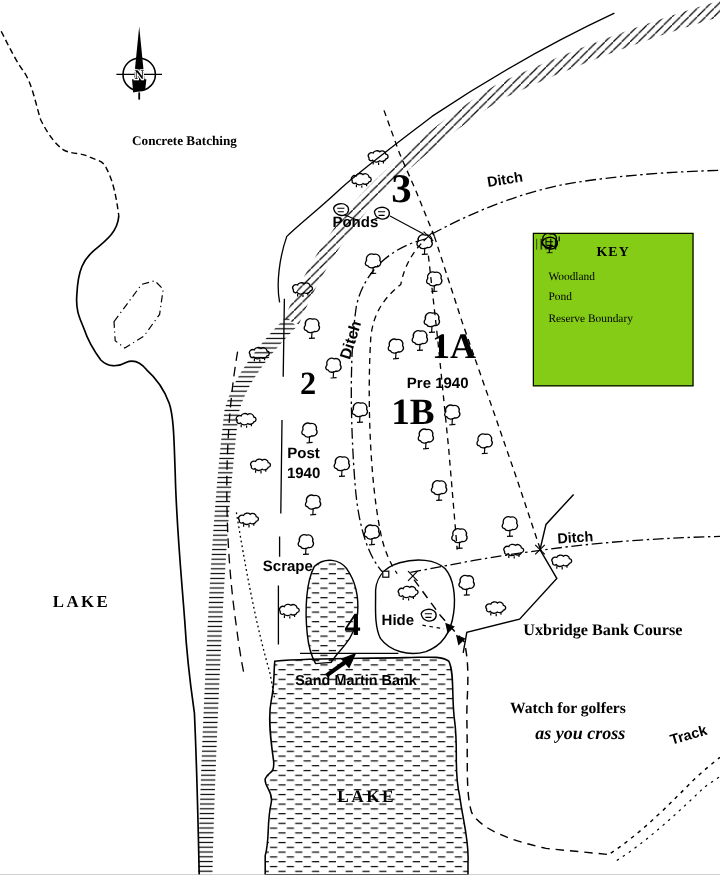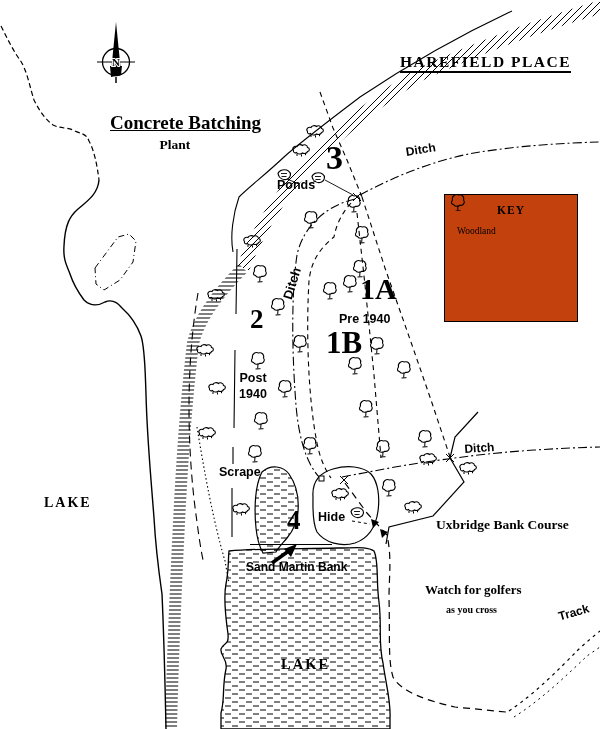--- a/index.html
+++ b/index.html
@@ -5,21 +5,21 @@
   html,body{margin:0;padding:0;background:#888;}
   #stage{position:relative;width:600px;height:729px;background:#ffffff;overflow:hidden;
          font-family:"Liberation Serif",serif;color:#000;}
   #stage svg{position:absolute;left:0;top:0;}
   .lbl{position:absolute;white-space:nowrap;line-height:1;color:#000;}
   .ser{font-family:"Liberation Serif",serif;font-weight:bold;}
   .san{font-family:"Liberation Sans",sans-serif;font-weight:bold;}
   .title{font-size:15.5px;letter-spacing:1.5px;border-bottom:2.5px solid #000;padding-bottom:1px;}
   .big{font-weight:bold;}
   .keybox{position:absolute;left:444px;top:194px;width:134px;height:128px;
-          border:1.6px solid #000;background:#c2410c;box-sizing:border-box;}
+          border:1.6px solid #000;background:#84cc16;box-sizing:border-box;}
   .keytitle{margin-top:9px;text-align:center;font-weight:bold;font-size:11.5px;letter-spacing:1px;
             font-family:"Liberation Serif",serif;}
   .keyrow{display:flex;align-items:center;height:16.5px;padding-left:12px;}
   .keyrow.last{height:19px;}
   .keyicon{width:26px;height:16px;flex:0 0 26px;margin-right:7px;}
   .keylbl{font-family:"Liberation Serif",serif;font-size:9.5px;}
   .rot{transform-origin:0 0;}
 </style>
 </head>
 <body>
@@ -168,31 +168,29 @@
     <g>
       <circle cx="116" cy="62" r="13.5" fill="none" stroke="#000" stroke-width="1.3"></circle>
       <path d="M97,62 H135" stroke="#000" stroke-width="1"></path>
       <polygon points="116,22 111.5,67 120.5,67" fill="#000"></polygon>
       <polygon points="110,66 122,66 121,75 111,77" fill="#000"></polygon>
       <path d="M116,77 L116,83" stroke="#000" stroke-width="1.5"></path>
       <text x="116" y="66" text-anchor="middle" font-family="Liberation Serif, serif" font-weight="bold" font-size="11" fill="#000" stroke="#fff" stroke-width="2" paint-order="stroke">N</text>
     </g>
   </svg>
 
-  <div class="lbl ser title" style="left:400px;top:54px;">HAREFIELD PLACE</div>
-
-  <div class="lbl ser" style="left:110px;top:113px;width:130px;text-align:right;font-size:19px;text-decoration:underline;">Concrete Batching</div>
-  <div class="lbl ser" style="left:110px;top:138px;width:130px;text-align:center;font-size:13.5px;">Plant</div>
+
+  <div class="lbl ser" style="left:110px;top:113px;width:130px;text-align:left;font-size:11px;">Concrete Batching</div>
 
   <div class="lbl ser" style="left:44px;top:496px;font-size:14px;letter-spacing:2px;">LAKE</div>
   <div class="lbl ser" style="left:281px;top:657px;font-size:14.5px;letter-spacing:2px;">LAKE</div>
 
   <div class="lbl ser" style="left:436px;top:518px;font-size:13.5px;">Uxbridge Bank Course</div>
   <div class="lbl ser" style="left:425px;top:583px;font-size:13px;">Watch for golfers</div>
-  <div class="lbl ser" style="left:446px;top:605px;font-size:10px;">as you cross</div>
+  <div class="lbl ser" style="left:446px;top:605px;font-size:15px;font-style:italic;">as you cross</div>
   <div class="lbl san rot" style="left:557px;top:611px;font-size:12px;transform:rotate(-16deg);">Track</div>
 
   <div class="lbl san" style="left:277px;top:179px;font-size:12.5px;">Ponds</div>
   <div class="lbl san rot" style="left:405px;top:146px;font-size:12px;transform:rotate(-9deg);">Ditch</div>
   <div class="lbl san rot" style="left:281px;top:297px;font-size:13px;transform:rotate(-73deg);">Ditch</div>
   <div class="lbl san rot" style="left:464px;top:443px;font-size:12px;transform:rotate(-4deg);">Ditch</div>
   <div class="lbl san" style="left:219px;top:466px;font-size:12.5px;">Scrape</div>
   <div class="lbl san" style="left:318px;top:511px;font-size:12.5px;">Hide</div>
   <div class="lbl san" style="left:246px;top:561px;font-size:12px;">Sand Martin Bank</div>
 
@@ -206,15 +204,28 @@
 
   <div class="keybox">
     <div class="keytitle">KEY</div>
     <div style="height:7px;"></div>
     <div class="keyrow">
       <svg class="keyicon" viewBox="0 0 26 16">
           <use href="#sym-tree" x="13" y="7"></use>
         </svg>
       <span class="keylbl">Woodland</span>
     </div>
+    <div class="keyrow">
+      <svg class="keyicon" viewBox="0 0 26 16">
+          <use href="#sym-pond" x="13" y="8"></use>
+        </svg>
+      <span class="keylbl">Pond</span>
+    </div>
+    <div class="keyrow last">
+      <svg class="keyicon" viewBox="0 0 26 16">
+          <rect x="2" y="4" width="19" height="9" fill="url(#pVert)"></rect>
+          <path d="M21,2 V6" stroke="#000" stroke-width="1"></path>
+        </svg>
+      <span class="keylbl">Reserve Boundary</span>
+    </div>
   </div>
 
 </div>
 
 </body></html>

